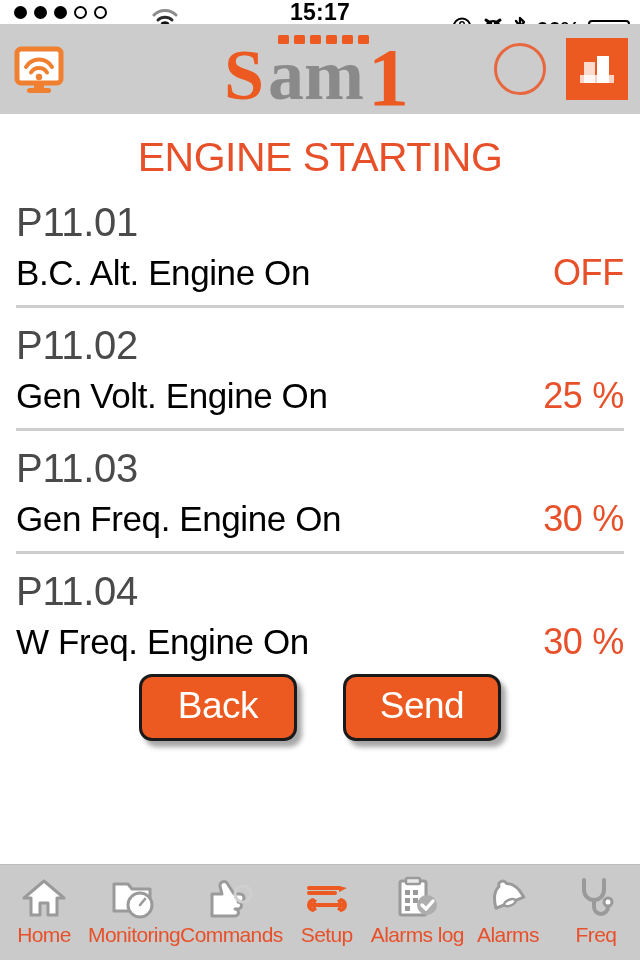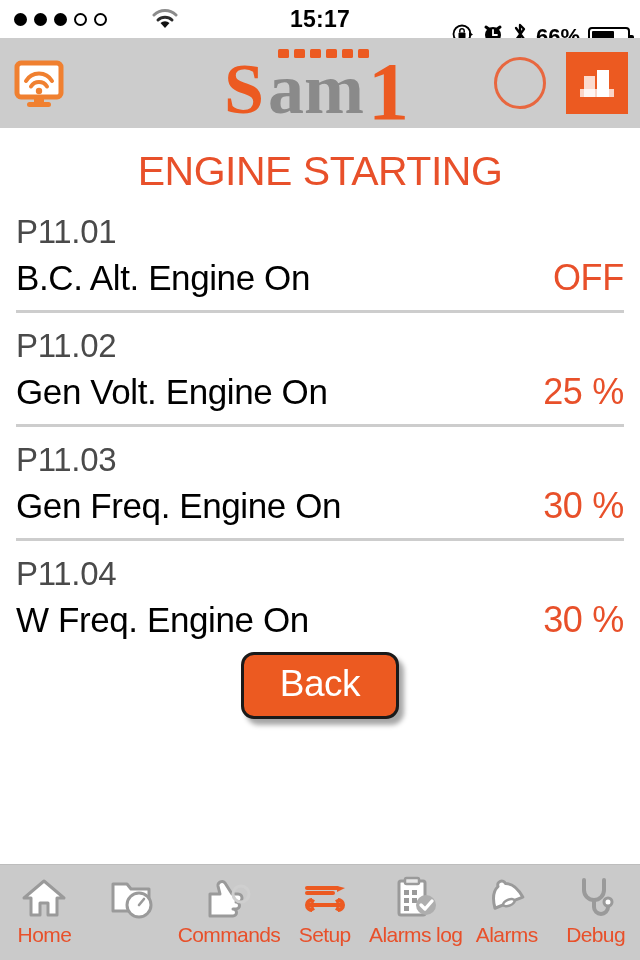--- a/index.html
+++ b/index.html
@@ -6,21 +6,21 @@
   html, body {
     width: 640px; height: 960px;
     background: #ffffff;
     font-family: "Liberation Sans", sans-serif;
     overflow: hidden;
   }
   #app { position: relative; width: 640px; height: 960px; background:#fff; }
 
   
   .statusbar {
-    height: 38px; width: 100%;
+    height: 24px; width: 100%;
     background: #ffffff;
     display: flex; align-items: center;
     position: relative;
     font-size: 22px; font-weight: bold; color: #000;
   }
   .sb-dots { position: absolute; left: 14px; display: flex; gap: 7px; align-items: center; }
   .dot { width: 13px; height: 13px; border-radius: 50%; border: 2px solid #000; }
   .dot.filled { background: #000; }
   .sb-wifi { position:absolute; left: 152px; top: 9px; }
   .sb-time { position: absolute; left: 0; right: 0; text-align: center;
@@ -56,21 +56,21 @@
     font-weight: 400;
     letter-spacing: -0.5px;
     padding: 20px 0 12px;
   }
 
   
   .list { padding: 0 16px; }
   .row { padding: 4px 0 10px; }
   .row + .row { border-top: 3px solid #cdcdcd; padding-top: 12px; }
   .row-code {
-    font-size: 33px;
+    font-size: 40px;
     color: #4a4a4a;
     line-height: 1.28;
     letter-spacing: -0.3px;
   }
   .row-main {
     display: flex; align-items: baseline; justify-content: space-between;
     gap: 20px;
     margin-top: 4px;
   }
   .row-label {
@@ -239,20 +239,21 @@
       <div class="row-main">
         <div class="row-label">W Freq. Engine On</div>
         <div class="row-value">30 %</div>
       </div>
     </div>
 
   </div>
 
   <div class="btn-bar">
     <div class="btn">Back</div>
+    <div class="btn">Send</div>
   </div>
 
   <div class="tabbar">
 
     <div class="tab">
       <div class="tab-ico">
         <svg width="46" height="42" viewBox="0 0 46 42">
           <path d="M23 4 L43 21 H36 V38 H27 V26 H19 V38 H10 V21 H3 Z" fill="#ffffff" stroke="#9a9a9a" stroke-width="3" stroke-linejoin="round"></path>
         </svg>
       </div>
@@ -260,20 +261,21 @@
     </div>
 
     <div class="tab">
       <div class="tab-ico">
         <svg width="48" height="44" viewBox="0 0 48 44">
           <path d="M4 8 h14 l4 5 h18 v22 H4 Z" fill="#fff" stroke="#9a9a9a" stroke-width="3" stroke-linejoin="round"></path>
           <circle cx="30" cy="29" r="12" fill="#fff" stroke="#9a9a9a" stroke-width="3"></circle>
           <path d="M30 29 l5 -6" stroke="#9a9a9a" stroke-width="2.6" stroke-linecap="round"></path>
         </svg>
       </div>
+      <div class="tab-label">Monitoring</div>
     </div>
 
     <div class="tab">
       <div class="tab-ico">
         <svg width="48" height="42" viewBox="0 0 48 42">
           <path d="M5 17 h10 l-2 -8 a4 4 0 0 1 7 -3 l7 11 h6 a4 4 0 0 1 0 8 h-2
                    a3.5 3.5 0 0 1 0 7 h-3 a3.5 3.5 0 0 1 0 7 H5 Z" fill="#fff" stroke="#9a9a9a" stroke-width="3" stroke-linejoin="round"></path>
           <circle cx="36" cy="17" r="8" fill="none" stroke="#cfcfcf" stroke-width="3"></circle>
         </svg>
       </div>
@@ -332,18 +334,18 @@
     </div>
 
     <div class="tab">
       <div class="tab-ico">
         <svg width="48" height="44" viewBox="0 0 48 44">
           <path d="M12 4 v10 a10 10 0 0 0 20 0 V4" fill="none" stroke="#9a9a9a" stroke-width="4" stroke-linecap="round"></path>
           <path d="M22 24 v7 a7 7 0 0 0 14 0 v-3" fill="none" stroke="#9a9a9a" stroke-width="4" stroke-linecap="round"></path>
           <circle cx="36" cy="26" r="4" fill="#fff" stroke="#9a9a9a" stroke-width="3"></circle>
         </svg>
       </div>
-      <div class="tab-label">Debug</div>
+      <div class="tab-label">Freq</div>
     </div>
 
   </div>
 
 </div>
 
 </body></html>

